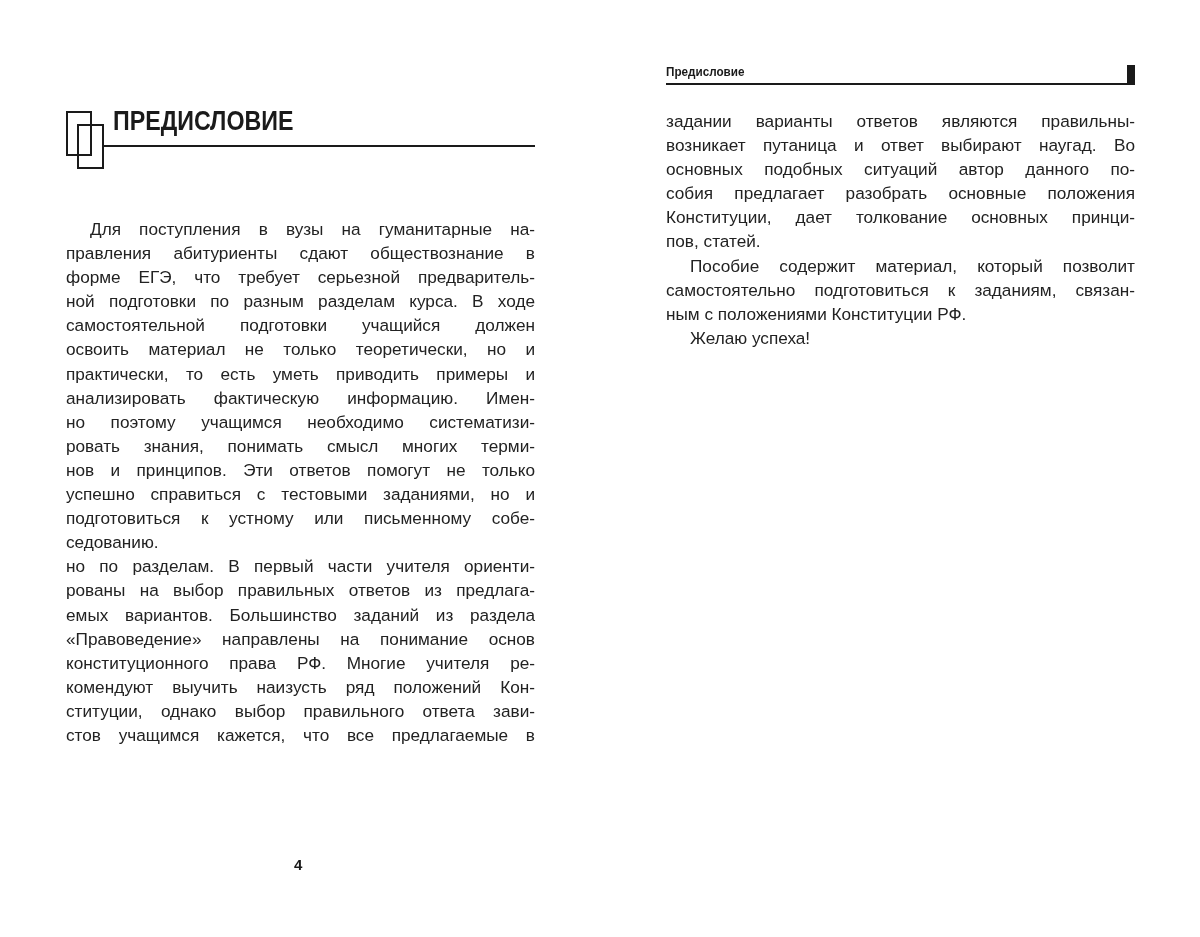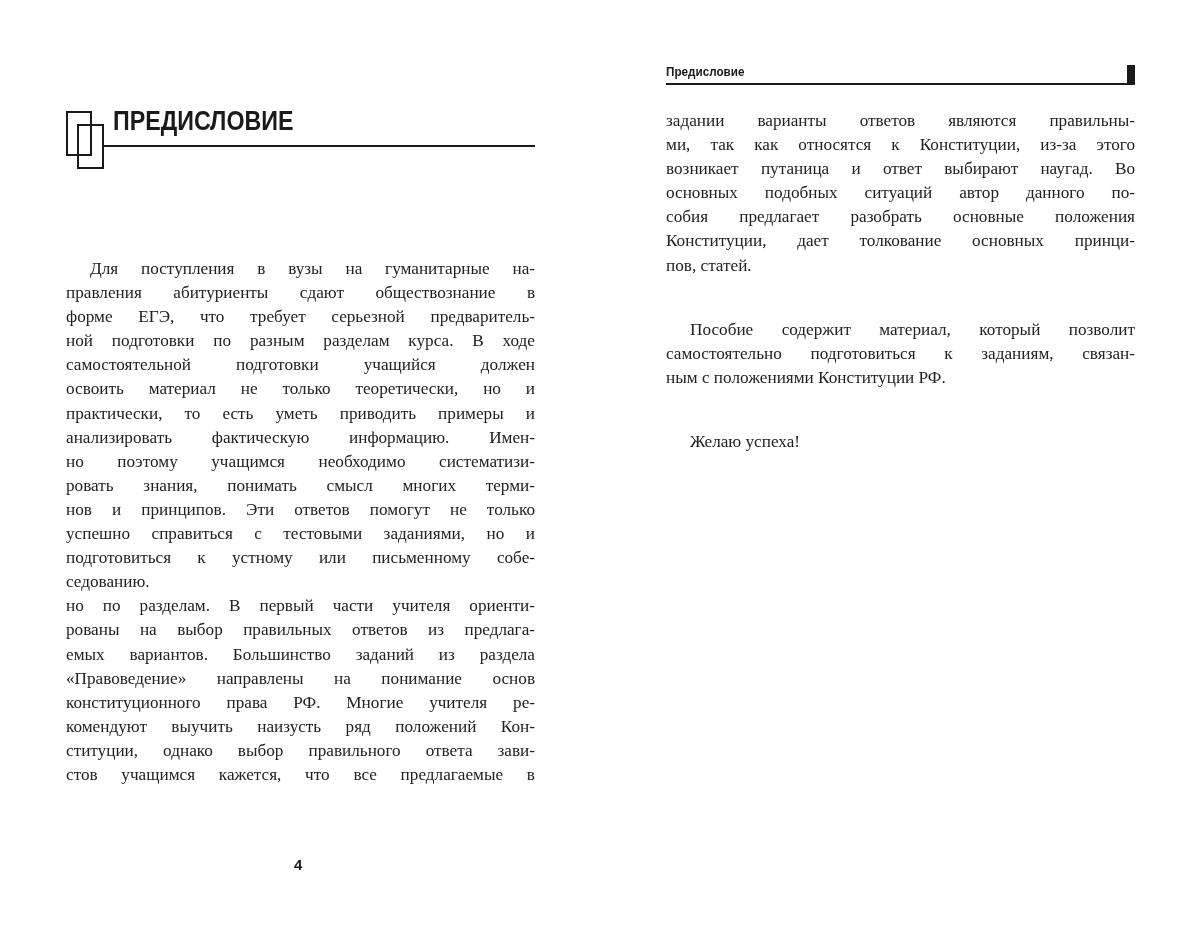--- a/index.html
+++ b/index.html
@@ -11,24 +11,24 @@
   .chapter-icon { position: absolute; left: 66px; top: 111px; width: 40px; height: 60px; }
   .chapter-icon .r1 { position: absolute; left: 0; top: 0; width: 26px; height: 45px; border: 2px solid #1a1a1a; box-sizing: border-box; }
   .chapter-icon .r2 { position: absolute; left: 11px; top: 13px; width: 27px; height: 45px; border: 2px solid #1a1a1a; box-sizing: border-box; }
   .chapter-rule { position: absolute; left: 104px; top: 145px; width: 431px; height: 2px; background: #1a1a1a; }
   .chapter-title { position: absolute; left: 113px; top: 106px; font-family: "Liberation Sans", sans-serif; font-weight: bold; font-size: 27px; letter-spacing: 0px; transform: scaleX(0.86); transform-origin: left top; color: #1a1a1a; }
 
   .running-head { position: absolute; left: 66px; top: 64px; font-family: "Liberation Sans", sans-serif; font-weight: bold; font-size: 13px; transform: scaleX(0.9); transform-origin: left top; }
   .running-rule { position: absolute; left: 66px; top: 83px; width: 466px; height: 2px; background: #1a1a1a; }
   .running-block { position: absolute; left: 527px; top: 65px; width: 8px; height: 20px; background: #1a1a1a; }
 
-  .body-text { position: absolute; width: 469px; font-family: Liberation Serif, serif; font-size: 17.2px; line-height: 24.1px; color: #222; }
+  .body-text { position: absolute; width: 469px; font-family: Liberation Sans, sans-serif; font-size: 17.2px; line-height: 24.1px; color: #222; }
   .body-text .line { display: block; text-align: justify; text-align-last: justify; white-space: nowrap; height: 24.1px; }
   .body-text .line.last { text-align-last: left; }
-  .body-text .line.indent { padding-left: 24px; margin-top: 40px; }
+  .body-text .line.indent { padding-left: 24px; }
   .left-text { left: 66px; top: 217px; }
   .right-text { left: 66px; top: 109px; }
 
   .page-number { position: absolute; left: 294px; top: 856px; font-family: "Liberation Sans", sans-serif; font-weight: bold; font-size: 15px; }
 </style>
 </head>
 <body>
 
 <div class="page page-left">
   <div class="chapter-icon">
@@ -63,21 +63,20 @@
     </div>
   <div class="page-number">4</div>
 </div>
 
 <div class="page page-right">
   <div class="running-head">Предисловие</div>
   <div class="running-rule"></div>
   <div class="running-block"></div>
   <div class="body-text right-text">
       <span class="line">задании варианты ответов являются правильны-</span>
-      <span class="line">ми, так как относятся к Конституции, из-за этого</span>
       <span class="line">возникает путаница и ответ выбирают наугад. Во</span>
       <span class="line">основных подобных ситуаций автор данного по-</span>
       <span class="line">собия предлагает разобрать основные положения</span>
       <span class="line">Конституции, дает толкование основных принци-</span>
       <span class="line last">пов, статей.</span>
       <span class="line indent">Пособие содержит материал, который позволит</span>
       <span class="line">самостоятельно подготовиться к заданиям, связан-</span>
       <span class="line last">ным с положениями Конституции РФ.</span>
       <span class="line indent last">Желаю успеха!</span>
     </div>

